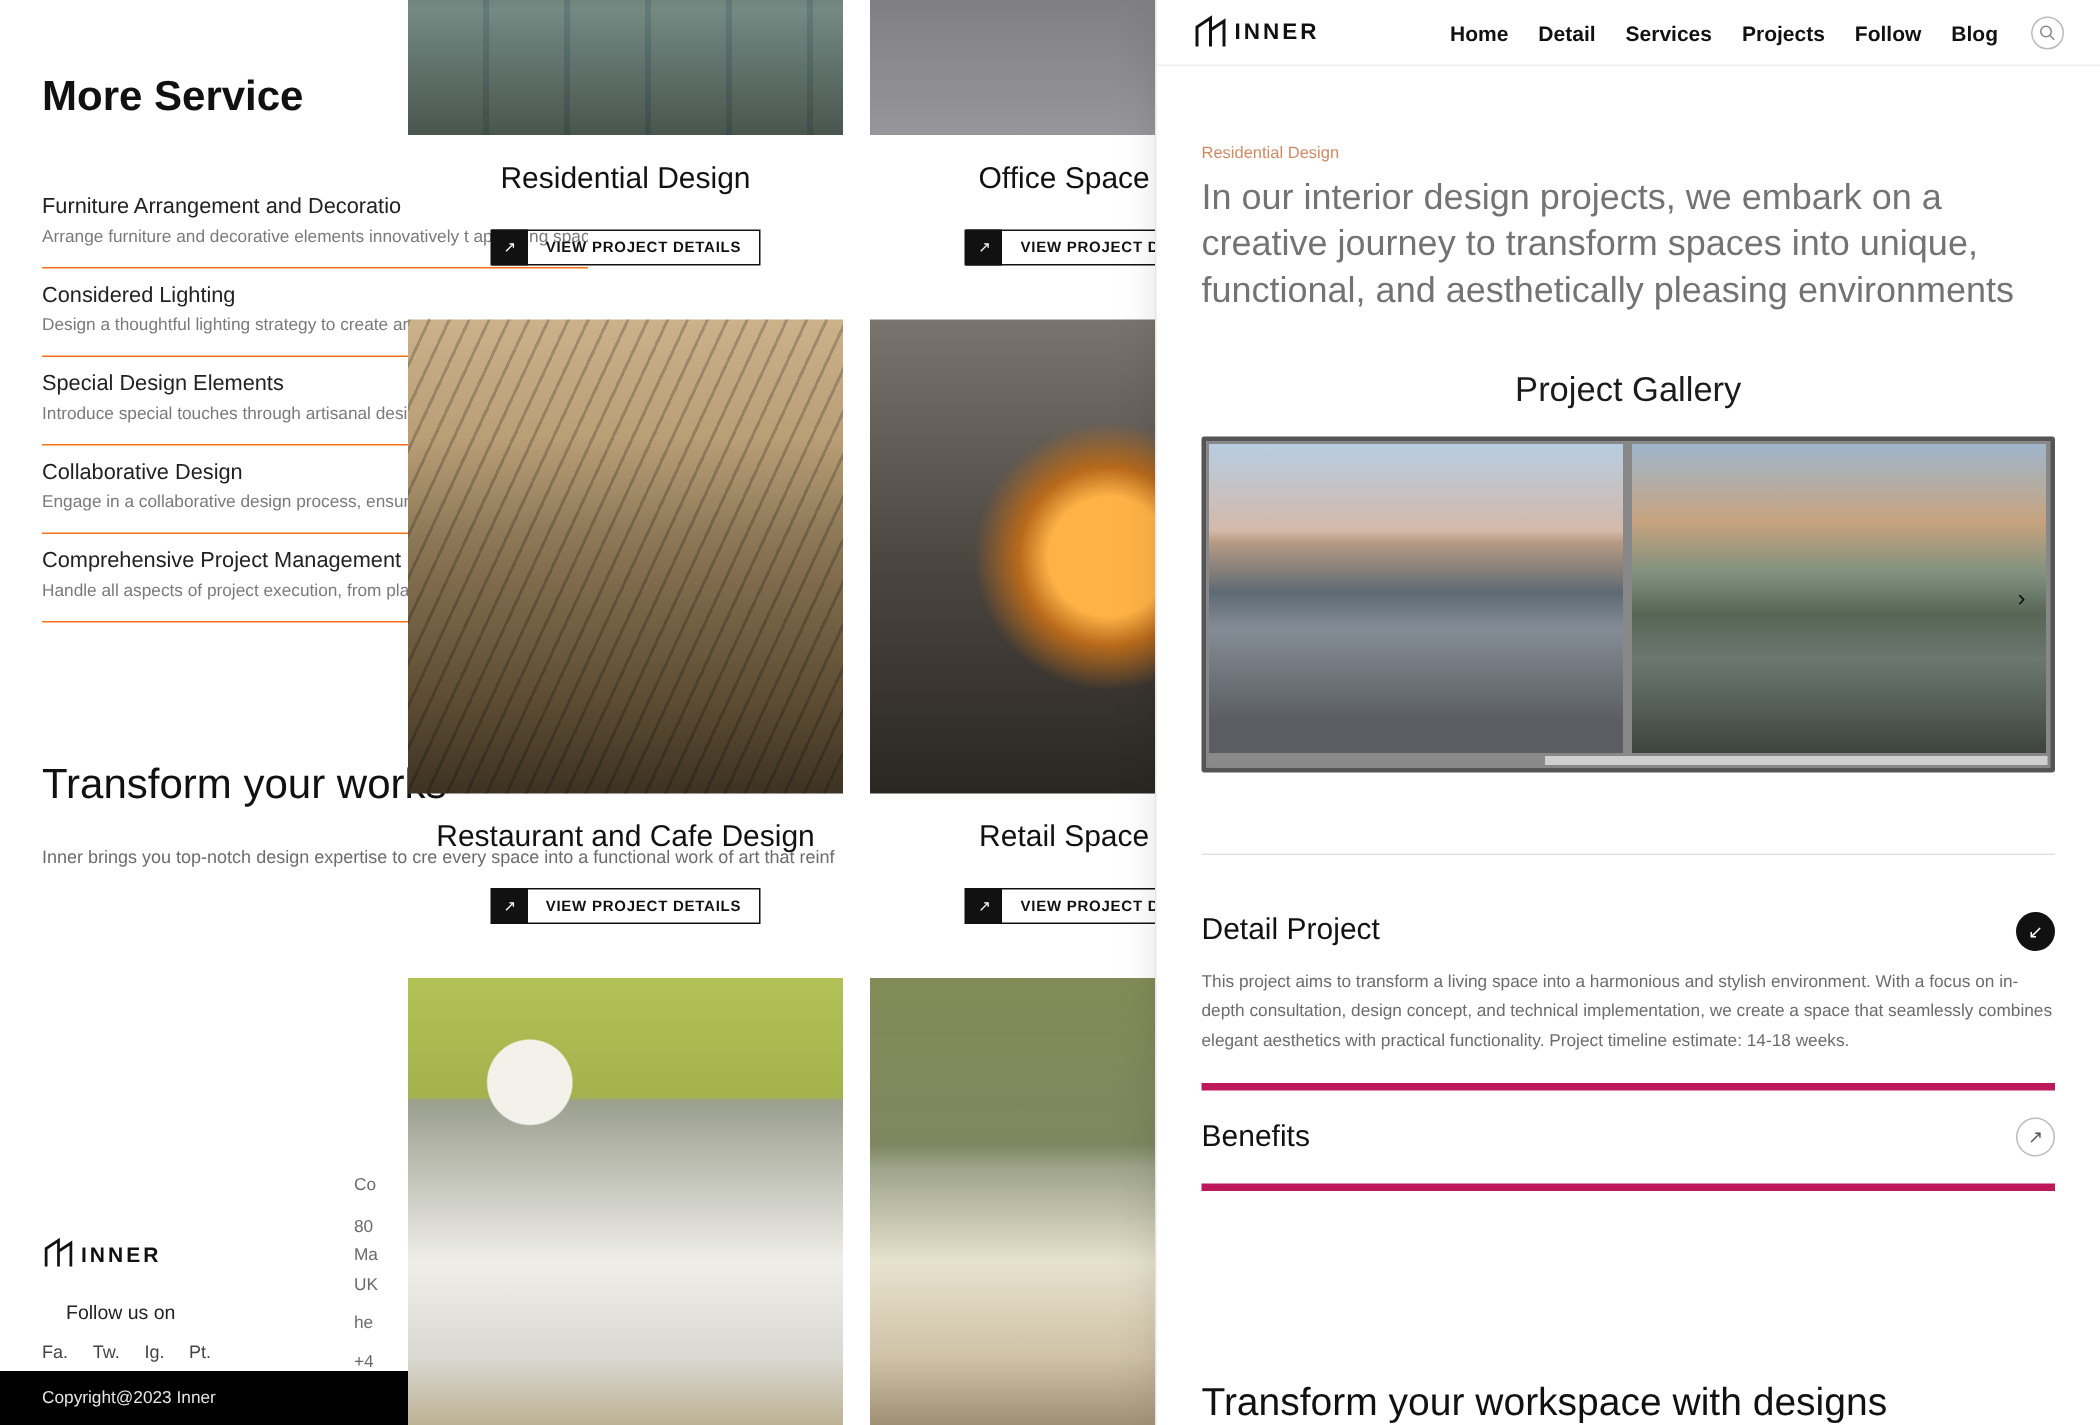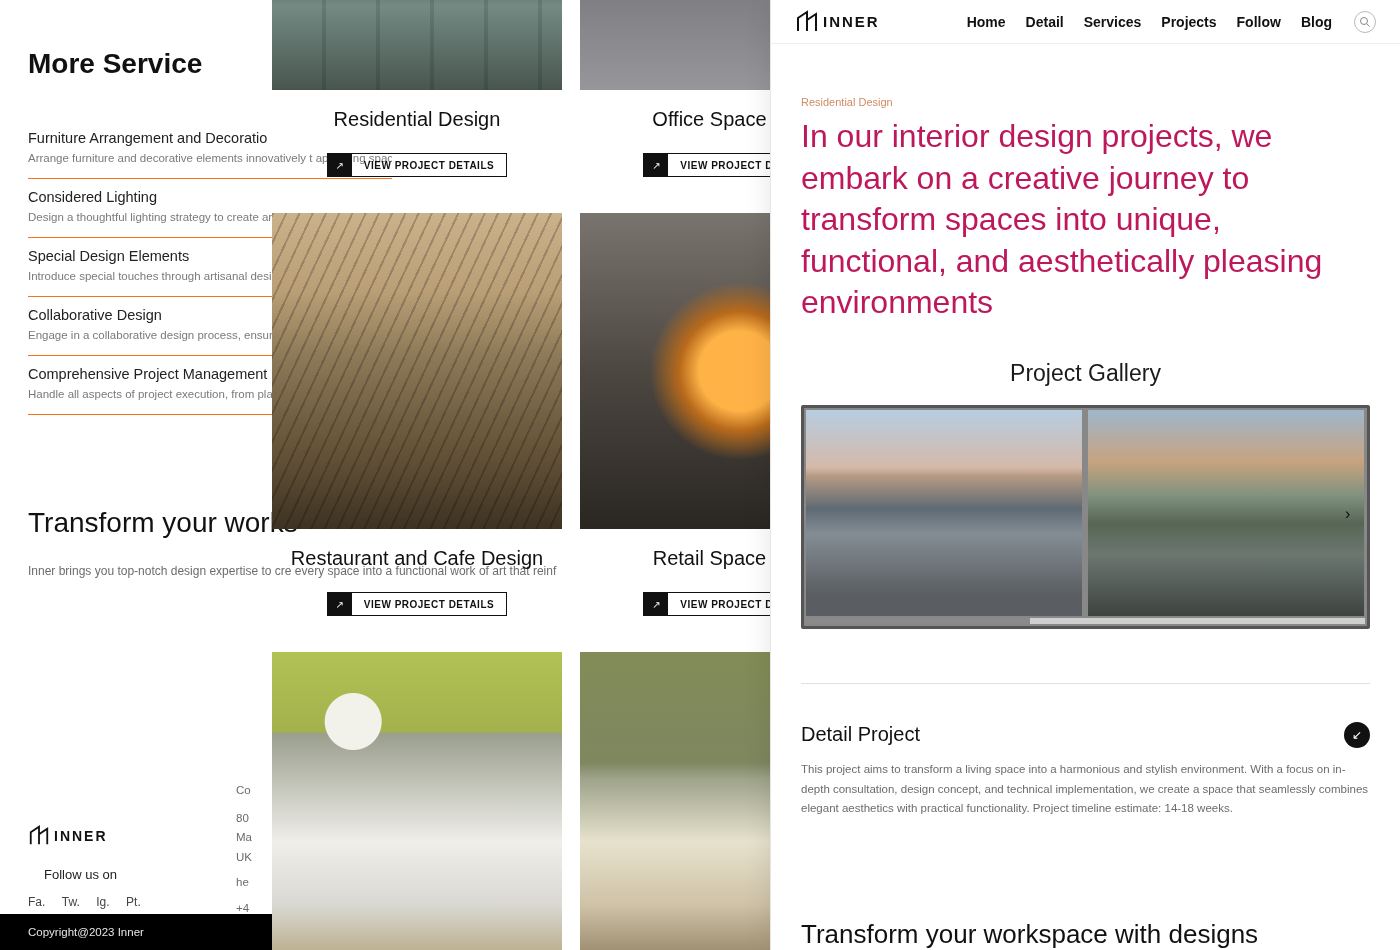--- a/index.html
+++ b/index.html
@@ -108,21 +108,21 @@
   .panel-header .logo { display:flex; align-items:center; gap:4px; }
   .panel-header .logo span { font-size:15px; letter-spacing:2px; font-weight:600; color:#111; }
   .panel-header nav { margin-left:auto; display:flex; gap:20px; }
   .panel-header nav a { font-size:14px; font-weight:600; color:#111; text-decoration:none; cursor:pointer; }
   .panel-header .search {
     margin-left:22px; width:22px; height:22px; border:1px solid #bbb; border-radius:50%;
     display:flex; align-items:center; justify-content:center; cursor:pointer;
   }
   .panel-body { padding: 52px 30px 0 30px; overflow:hidden; flex:1; }
   .eyebrow { font-size:11px; color:#d08a63; margin-bottom:8px; }
-  .headline { font-size:32px; line-height:1.3; font-weight:500; color:#be185d; }
+  .headline { font-size:24px; line-height:1.3; font-weight:500; color:#737373; }
   .gallery-title { text-align:center; font-size:23px; font-weight:500; margin:36px 0 18px; }
   .gallery {
     position:relative; height:224px; border:3px solid #555; border-radius:2px;
     overflow:hidden; background:#888;
   }
   .gallery .track { display:flex; height:calc(100% - 8px); gap:6px; padding:2px; }
   .gallery .g-img { flex:0 0 276px; height:100%; }
   .gallery .g-img.house {
     background:
       linear-gradient(180deg,#b7cde2 0%,#d4b9a9 28%,#b69a83 32%,#5e6a74 48%,#848d95 60%,#5a5d61 90%);

